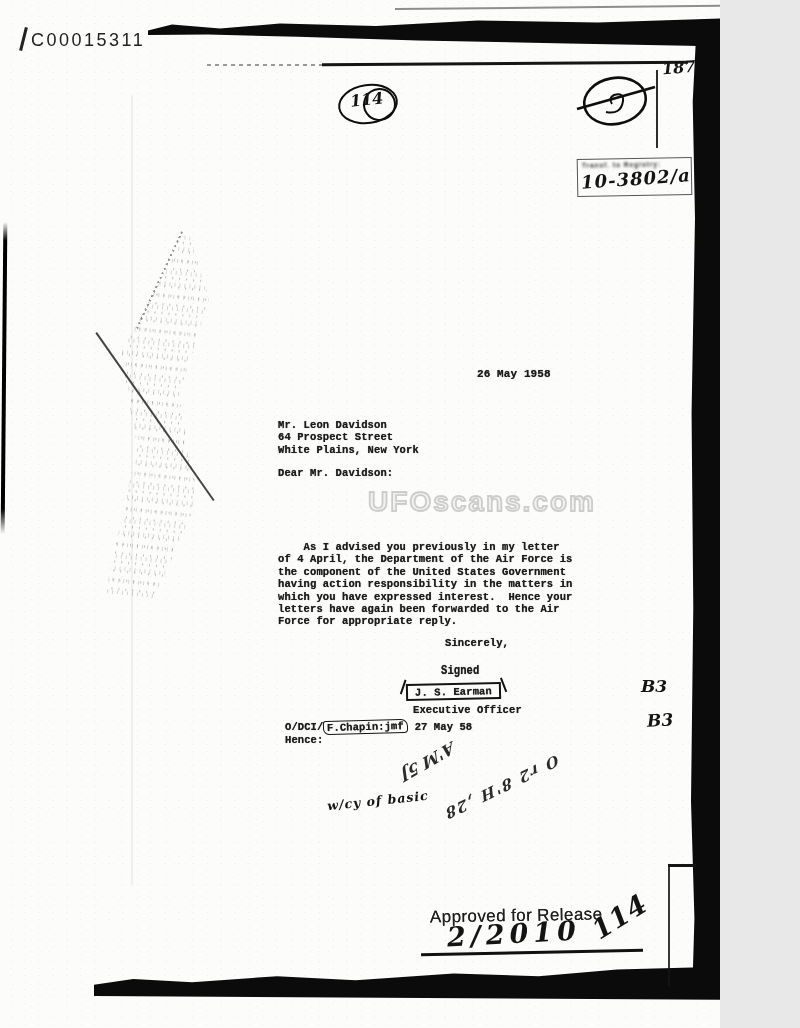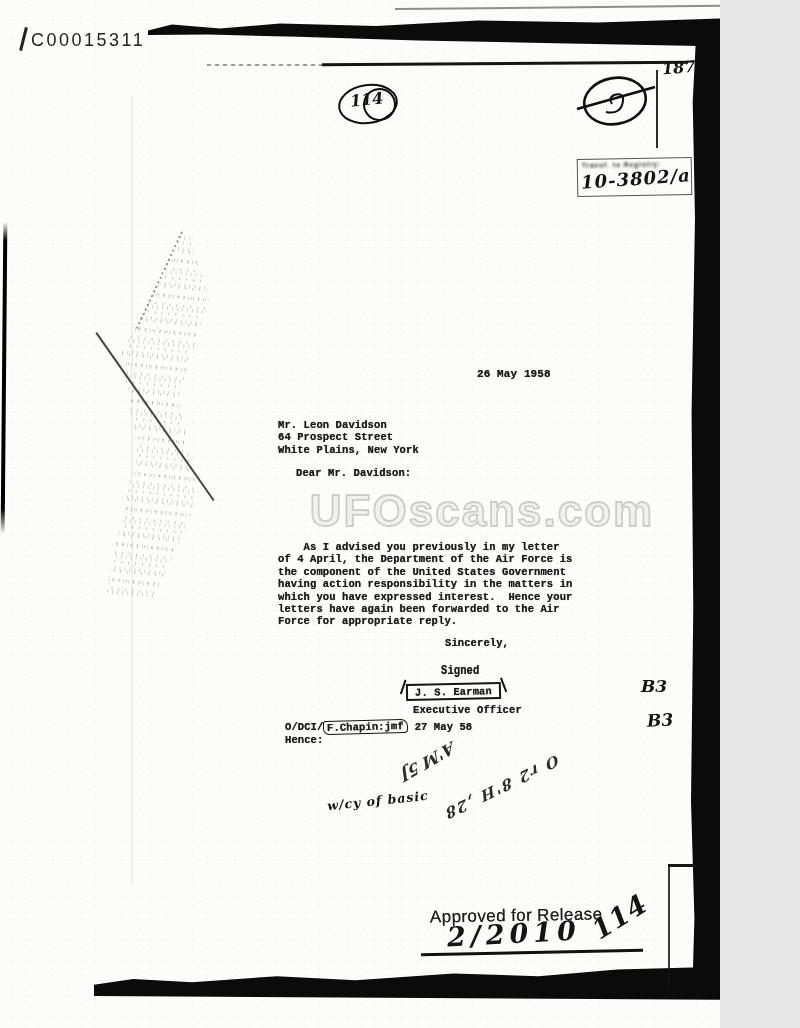--- a/index.html
+++ b/index.html
@@ -23,21 +23,21 @@
     clip-path:polygon(55% 0,72% 18%,60% 45%,78% 72%,58% 100%,28% 100%,38% 60%,22% 35%,42% 14%);}
   .bar{background:#0b0b0b;filter:blur(.4px);}
   .name-box{border:2px solid #141414;transform:rotate(-1.2deg);padding:1px 7px 0 7px;}
   .name-box:before{content:'';position:absolute;left:-6px;top:-5px;width:9px;height:15px;
     border-left:2.5px solid #141414;transform:rotate(20deg);}
   .name-box:after{content:'';position:absolute;right:-6px;top:-5px;width:9px;height:15px;
     border-right:2.5px solid #141414;transform:rotate(-20deg);}
   .routing-bracket{border:1.5px solid #141414;border-radius:3px 7px 4px 6px;padding:0 3px;
     display:inline-block;transform:rotate(-1.5deg);}
   .watermark{left:282px;top:486px;width:400px;text-align:center;
-    font-family:"Liberation Sans",sans-serif;font-weight:700;font-size:44px;letter-spacing:2px;
+    font-family:"Liberation Sans",sans-serif;font-weight:700;font-size:28px;letter-spacing:2px;
     color:rgba(190,190,190,.22);-webkit-text-stroke:1.8px rgba(150,150,150,.55);opacity:.8;}
 </style>
 </head>
 <body>
 
 <div id="page">
 
   <div class="abs grain"></div>
   <div class="abs speckle"></div>
 
@@ -82,21 +82,21 @@
   <div class="abs hand" style="left:581px;top:168px;font-size:18px;font-weight:700;letter-spacing:1px;transform:rotate(-4deg);">10-3802/a</div>
 
   <div class="abs typed" style="left:477px;top:368px;font-size:11px;">26 May 1958</div>
 
   <div class="abs typed" style="left:278px;top:419px;">
     <div>Mr. Leon Davidson</div>
     <div>64 Prospect Street</div>
     <div>White Plains, New York</div>
   </div>
 
-  <div class="abs typed" style="left:278px;top:467px;margin-left:18px;">Dear Mr. Davidson:</div>
+  <div class="abs typed" style="left:278px;top:467px;">Dear Mr. Davidson:</div>
 
 
   <div class="abs typed pre" style="left:278px;top:541px;">    As I advised you previously in my letter
 of 4 April, the Department of the Air Force is
 the component of the United States Government
 having action responsibility in the matters in
 which you have expressed interest.  Hence your
 letters have again been forwarded to the Air
 Force for appropriate reply.</div>
 

